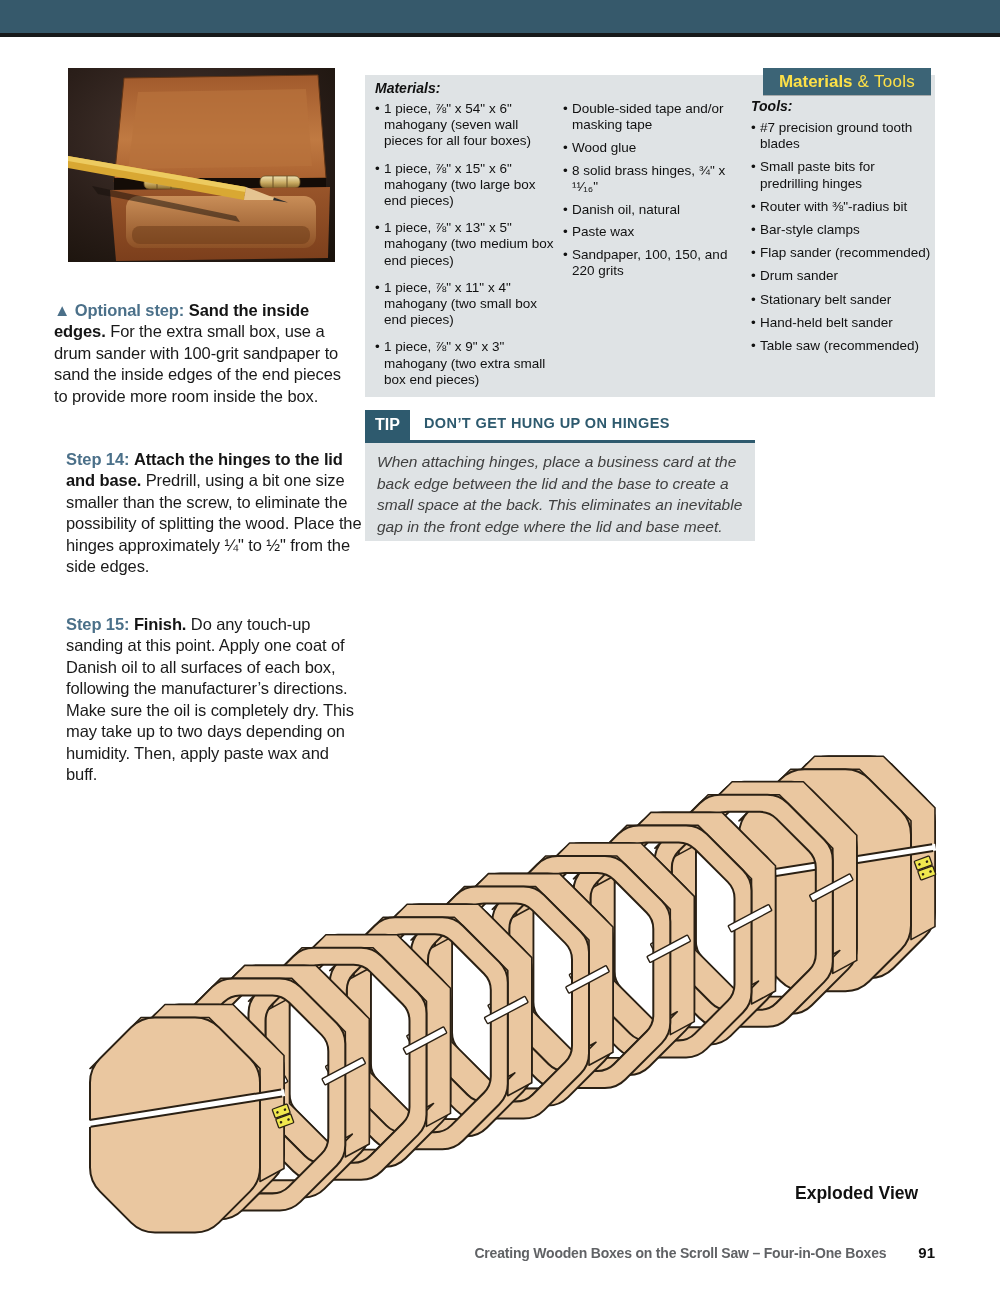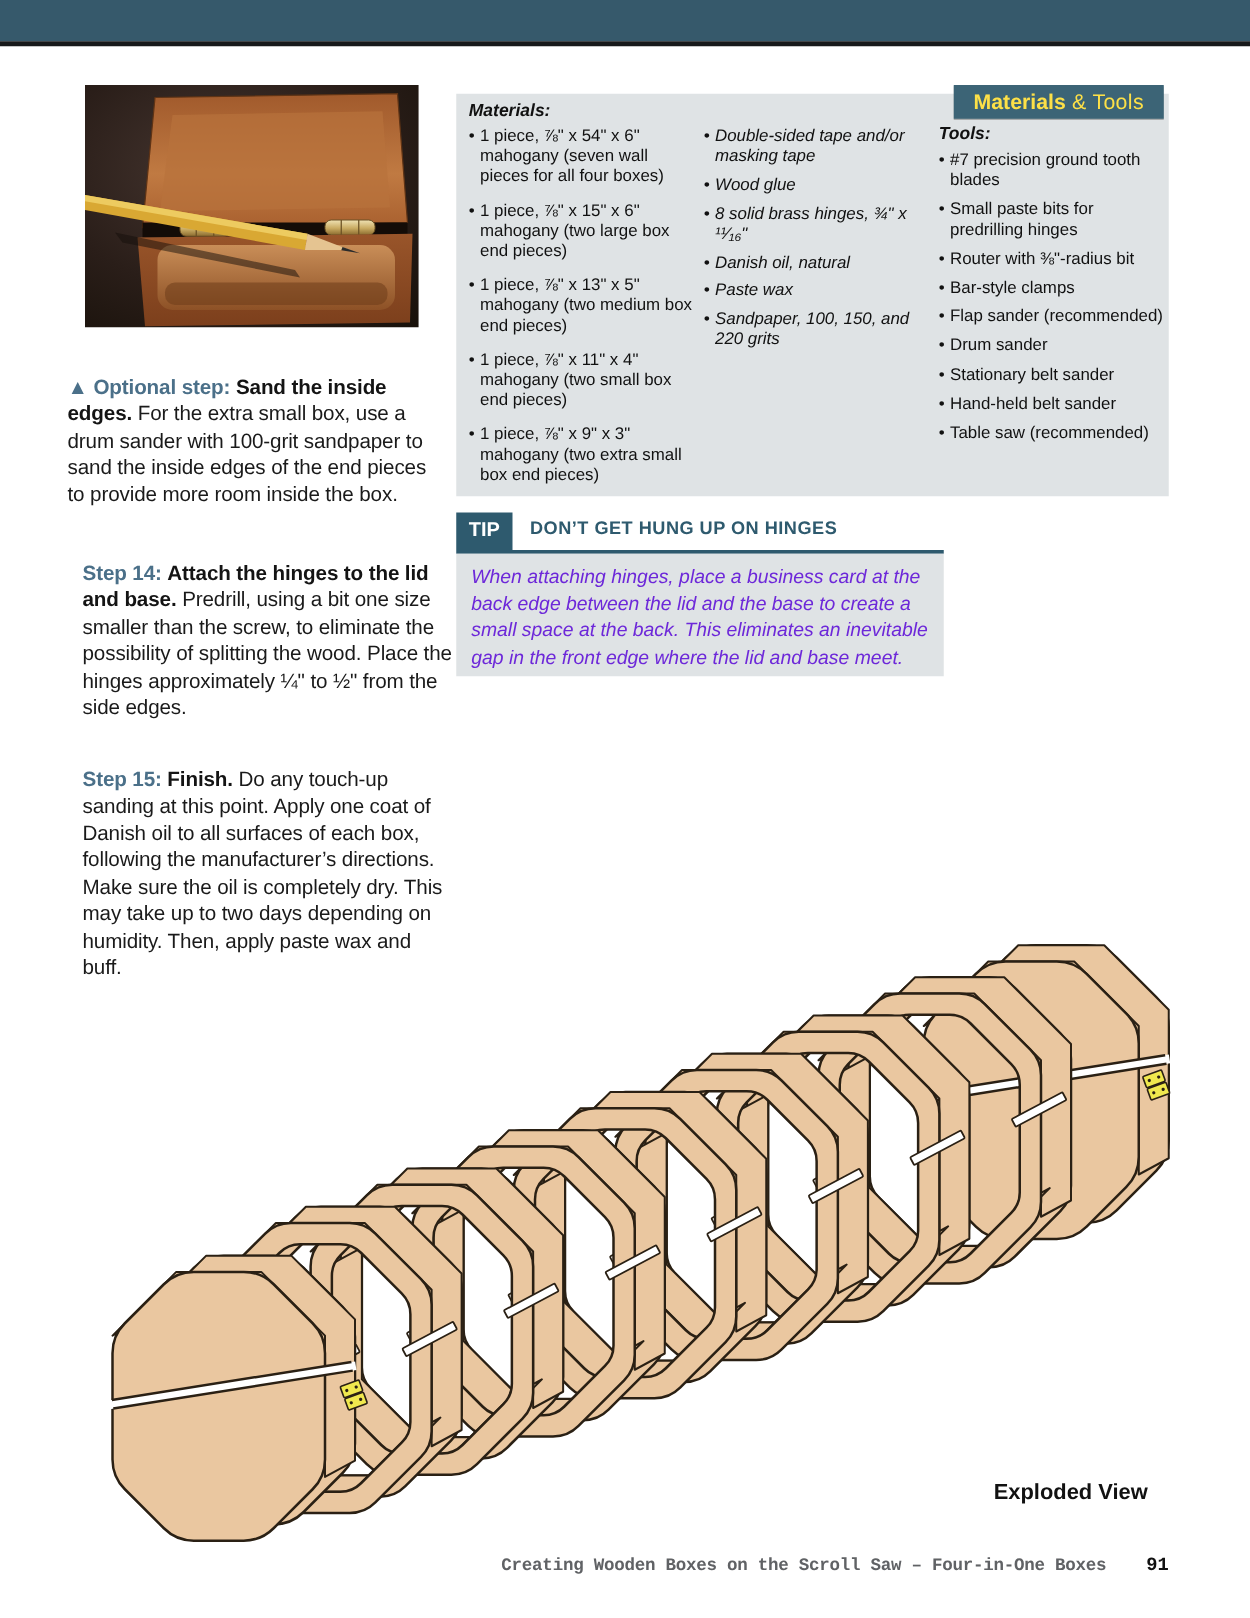--- a/index.html
+++ b/index.html
@@ -28,43 +28,43 @@
   #mat-header{left:763px;top:68px;width:168px;height:27px;background:var(--header_box_teal);
       color:#fde047;font-size:17px;display:flex;align-items:center;justify-content:center;
       box-shadow:0 1px 0 rgba(0,0,0,.25);}
   #mat-header .hb{font-weight:bold;}
   #mat-header .hl{font-weight:normal;margin-left:5px;letter-spacing:.3px;}
   .panel-h{font-style:italic;font-weight:bold;font-size:14px;color:#111;}
   .plist{list-style:none;margin:0;padding:0;font-size:13.5px;line-height:16.2px;color:#111;}
   .plist li{padding-left:9px;position:relative;}
   .plist li::before{content:"\2022";position:absolute;left:0;top:0;}
   #mat-col1 li{margin-bottom:11px;}
-  #mat-col2 li{margin-bottom:6.5px;font-style:italic;}
+  #mat-col2 li{margin-bottom:6.5px;}
   #tools-list li{margin-bottom:7px;}
   #mat-h1{left:375px;top:80px;}
   #mat-col1{left:375px;top:101px;width:184px;}
   #mat-col2{left:563px;top:101px;width:176px;}
   #tools-h{left:751px;top:98px;}
   #tools-list{left:751px;top:120px;width:180px;}
 
   
   #tip-label{left:365px;top:410px;width:45px;height:30px;background:var(--tip_box_teal);
       color:#fff;font-weight:bold;font-size:16px;display:flex;align-items:center;justify-content:center;}
   #tip-head{left:424px;top:415px;width:330px;color:var(--tip_box_teal);font-weight:bold;
       font-size:14.5px;letter-spacing:.4px;}
   #tip-rule{left:365px;top:440px;width:390px;height:3px;background:var(--tip_box_teal);}
   #tip-body{left:365px;top:443px;width:390px;height:98px;background:var(--panel_gray);
-      font-style:italic;font-size:15.5px;line-height:21.5px;color:#6d28d9;padding:8px 12px;}
+      font-style:italic;font-size:15.5px;line-height:21.5px;color:#404040;padding:8px 12px;}
 
   
   #exploded{left:50px;top:750px;width:910px;height:490px;}
   #exploded-label{left:795px;top:1183px;width:160px;font-weight:bold;font-size:17.5px;color:#111;}
 
   
-  #footer{right:65px;top:1244px;display:flex;align-items:baseline;font-family:Liberation Mono, monospace;}
+  #footer{right:65px;top:1244px;display:flex;align-items:baseline;}
   #footer .ft{color:var(--footer_gray);font-weight:bold;font-size:14px;letter-spacing:-0.2px;}
   #footer .pn{color:#111;font-weight:bold;font-size:15px;margin-left:32px;}
 </style>
 </head>
 <body>
 
 <div id="page">
 
   <div class="abs" id="top-bar"></div>
   <div class="abs" id="top-rule"></div>

